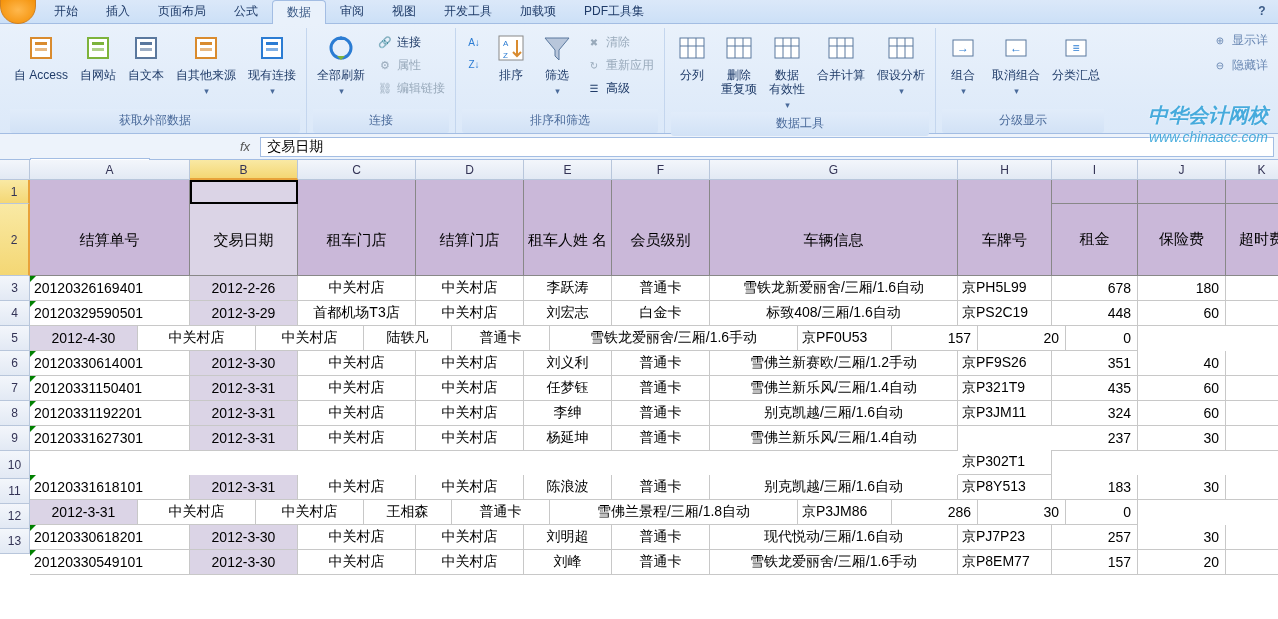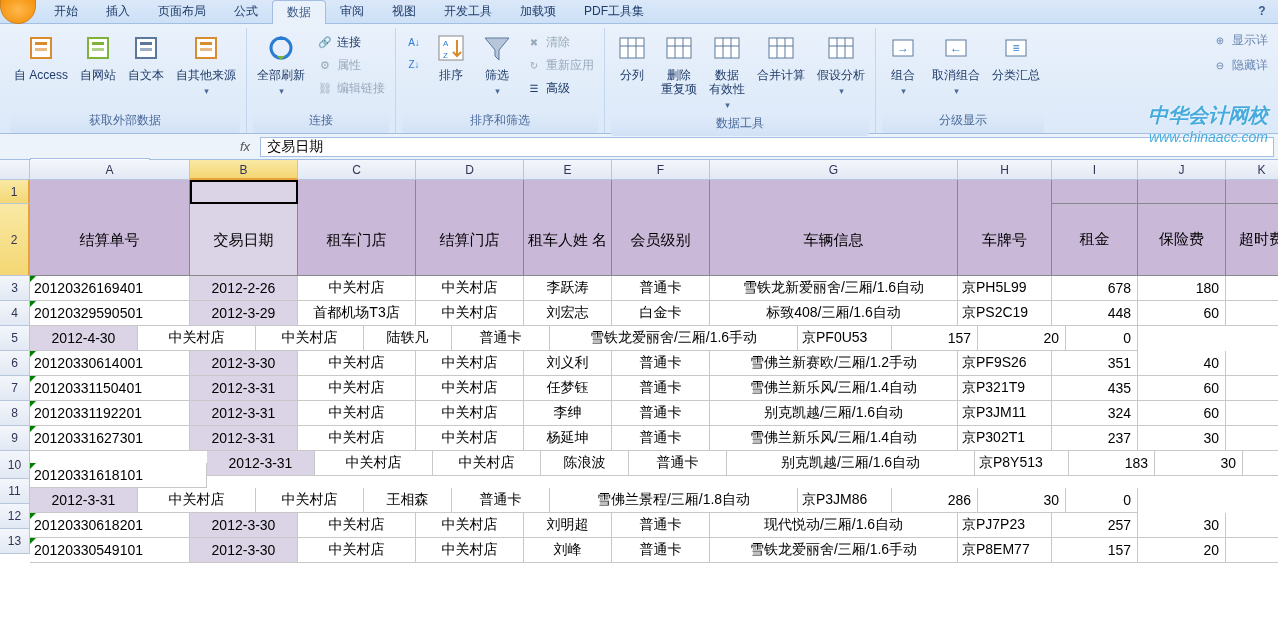--- a/index.html
+++ b/index.html
@@ -119,20 +119,30 @@
         <div class="ribbon-btn-lg dd-arrow">
           <span class="icon">
             <svg class="ico" viewBox="0 0 32 32">
               <rect x="6" y="6" width="20" height="20" fill="#fff" stroke="#d98b2e" stroke-width="2"></rect>
               <rect x="10" y="10" width="12" height="3" fill="#d98b2e"></rect>
               <rect x="10" y="16" width="12" height="3" fill="#d98b2e" opacity="0.6"></rect>
             </svg>
           </span>
           <span class="lbl">自其他来源</span>
         </div>
+        <div class="ribbon-btn-lg dd-arrow">
+          <span class="icon">
+            <svg class="ico" viewBox="0 0 32 32">
+              <rect x="6" y="6" width="20" height="20" fill="#fff" stroke="#2b7cd3" stroke-width="2"></rect>
+              <rect x="10" y="10" width="12" height="3" fill="#2b7cd3"></rect>
+              <rect x="10" y="16" width="12" height="3" fill="#2b7cd3" opacity="0.6"></rect>
+            </svg>
+          </span>
+          <span class="lbl">现有连接</span>
+        </div>
       </div>
     <div class="ribbon-group-label">获取外部数据</div>
   </div>
 
   <div class="ribbon-group">
     <div class="ribbon-group-content">
       <div class="ribbon-btn-lg dd-arrow">
         <span class="icon">
             <svg class="ico" viewBox="0 0 32 32">
               <circle cx="16" cy="16" r="10" fill="none" stroke="#2b7cd3" stroke-width="3"></circle>
@@ -455,27 +465,27 @@
         <div class="cell data-cell txt-right" style="width: 72px; height: 25px;">0</div>
       </div>
       <div class="row">
         <div class="cell data-cell txt-left green-tri" style="width: 160px; height: 25px;">20120331627301</div>
         <div class="cell data-cell sel-col" style="width: 108px; height: 25px;">2012-3-31</div>
         <div class="cell data-cell" style="width: 118px; height: 25px;">中关村店</div>
         <div class="cell data-cell" style="width: 108px; height: 25px;">中关村店</div>
         <div class="cell data-cell" style="width: 88px; height: 25px;">杨延坤</div>
         <div class="cell data-cell" style="width: 98px; height: 25px;">普通卡</div>
         <div class="cell data-cell" style="width: 248px; height: 25px;">雪佛兰新乐风/三厢/1.4自动</div>
-        <div class="cell data-cell txt-left" style="width: 94px; height: 25px;">京P302T1</div>
+        <div class="cell data-cell txt-left" style="width: 94px; height: 25px; margin-top: 24px;">京P302T1</div>
         <div class="cell data-cell txt-right" style="width: 86px; height: 25px;">237</div>
         <div class="cell data-cell txt-right" style="width: 88px; height: 25px;">30</div>
         <div class="cell data-cell txt-right" style="width: 72px; height: 25px;">0</div>
       </div>
       <div class="row">
-        <div class="cell data-cell txt-left green-tri" style="width: 177px; height: 25px; margin-top: 12px;">20120331618101</div>
+        <div class="cell data-cell txt-left green-tri" style="width: 160px; height: 25px;">20120331618101</div>
         <div class="cell data-cell sel-col" style="width: 108px; height: 25px;">2012-3-31</div>
         <div class="cell data-cell" style="width: 118px; height: 25px;">中关村店</div>
         <div class="cell data-cell" style="width: 108px; height: 25px;">中关村店</div>
         <div class="cell data-cell" style="width: 88px; height: 25px;">陈浪波</div>
         <div class="cell data-cell" style="width: 98px; height: 25px;">普通卡</div>
         <div class="cell data-cell" style="width: 248px; height: 25px;">别克凯越/三厢/1.6自动</div>
         <div class="cell data-cell txt-left" style="width: 94px; height: 25px;">京P8Y513</div>
         <div class="cell data-cell txt-right" style="width: 86px; height: 25px;">183</div>
         <div class="cell data-cell txt-right" style="width: 88px; height: 25px;">30</div>
         <div class="cell data-cell txt-right" style="width: 72px; height: 25px;">0</div>

